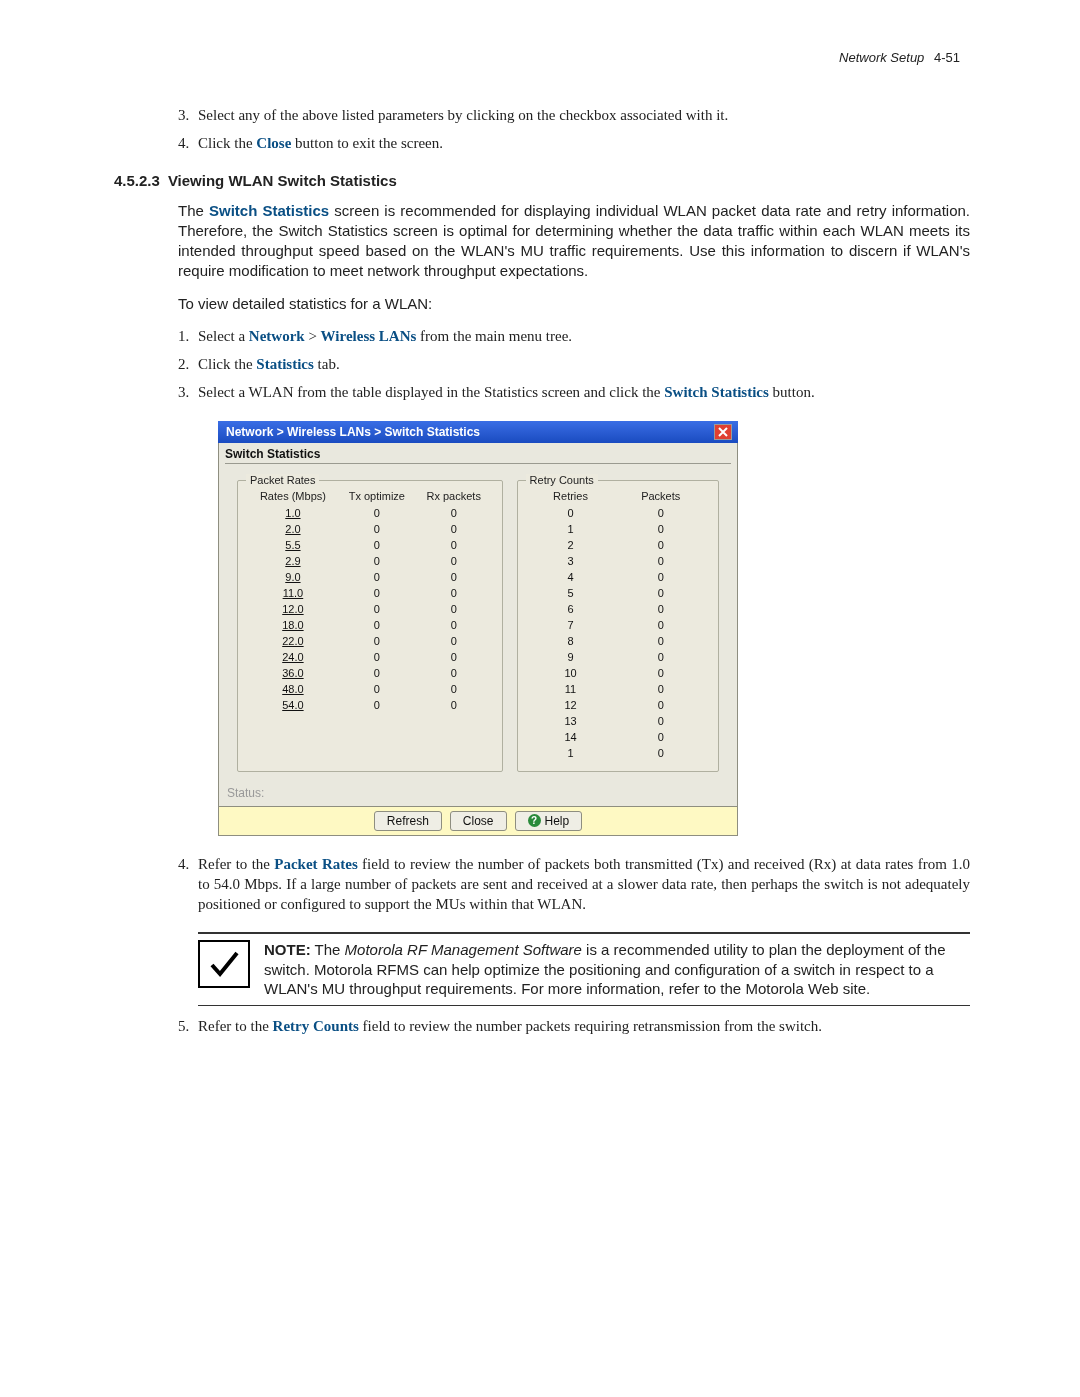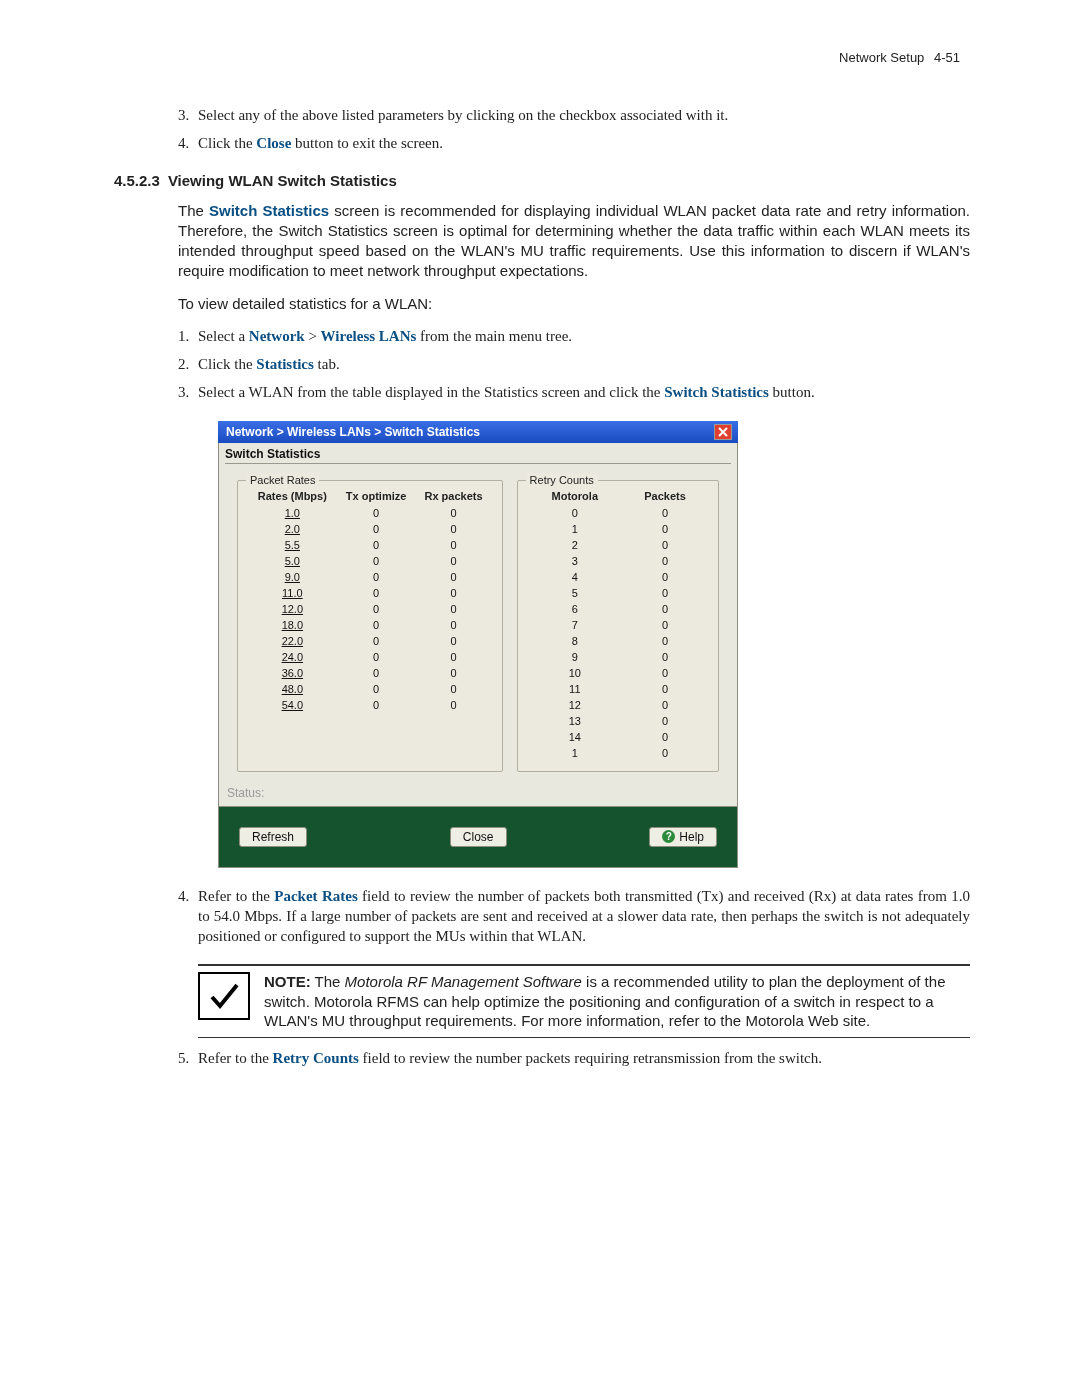--- a/index.html
+++ b/index.html
@@ -18,20 +18,21 @@
     position: relative;
   }
   .header-line {
     text-align: right;
     font-size: 13px;
     color: #222;
     margin-bottom: 40px;
     padding-right: 10px;
   }
   .header-line .hdr-title {
+    font-style: italic;
     margin-right: 6px;
     text-align: right;
   }
   ol.main-list {
     list-style: none;
     padding: 0;
     margin: 0 0 18px 0;
   }
   ol.main-list > li {
     margin: 0 0 8px 0;
@@ -122,42 +123,42 @@
     font-size: 11px;
     color: #222;
   }
   table.data {
     width: 100%;
     border-collapse: collapse;
     font-size: 11px;
   }
   table.data th {
     text-align: center;
-    font-weight: bold;
+    font-weight: normal;
     padding: 3px 4px;
     color: #222;
   }
   table.data td {
     text-align: center;
     padding: 2px 4px;
     color: #111;
   }
   table.data td.first { text-align: center; text-decoration: underline; }
   .status-line {
     font-size: 12px;
     color: #999;
     margin: 6px 0 0 2px;
   }
   .dialog-footer {
-    background: #14532d;
+    background: #fef9c3;
     border: 1px solid #8e8e80;
     border-top: none;
-    padding: 20px;
+    padding: 4px;
     display: flex;
-    justify-content: space-between;
+    justify-content: center;
     gap: 8px;
   }
   .dlg-btn {
     border: 1px solid #8e8e80;
     background: #efeee5;
     padding: 2px 12px;
     font-size: 12px;
     border-radius: 3px;
     cursor: pointer;
     display: inline-flex;
@@ -264,21 +265,21 @@
                   <td class="first">2.0</td>
                   <td>0</td>
                   <td>0</td>
                 </tr>
                 <tr>
                   <td class="first">5.5</td>
                   <td>0</td>
                   <td>0</td>
                 </tr>
                 <tr>
-                  <td class="first">5.0</td>
+                  <td class="first">2.9</td>
                   <td>0</td>
                   <td>0</td>
                 </tr>
                 <tr>
                   <td class="first">9.0</td>
                   <td>0</td>
                   <td>0</td>
                 </tr>
                 <tr>
                   <td class="first">11.0</td>
@@ -321,21 +322,21 @@
                   <td>0</td>
                 </tr>
               </tbody>
           </table>
         </div>
         <div class="panel" style="flex:1">
           <span class="panel-title">Retry Counts</span>
           <table class="data">
             <thead>
                 <tr>
-              <th>Motorola</th>
+              <th>Retries</th>
               <th>Packets</th>
             </tr>
               </thead>
             <tbody id="rc-body">
                 <tr>
                   <td>0</td>
                   <td>0</td>
                 </tr>
                 <tr>
                   <td>1</td>

